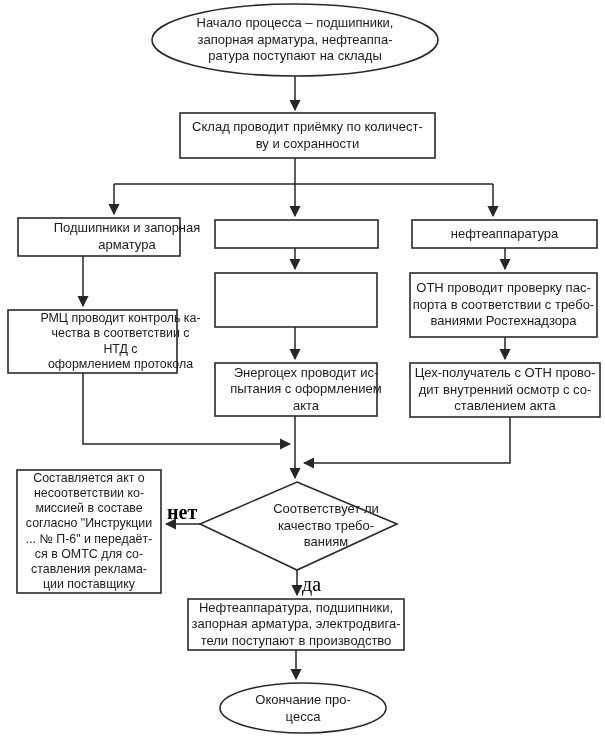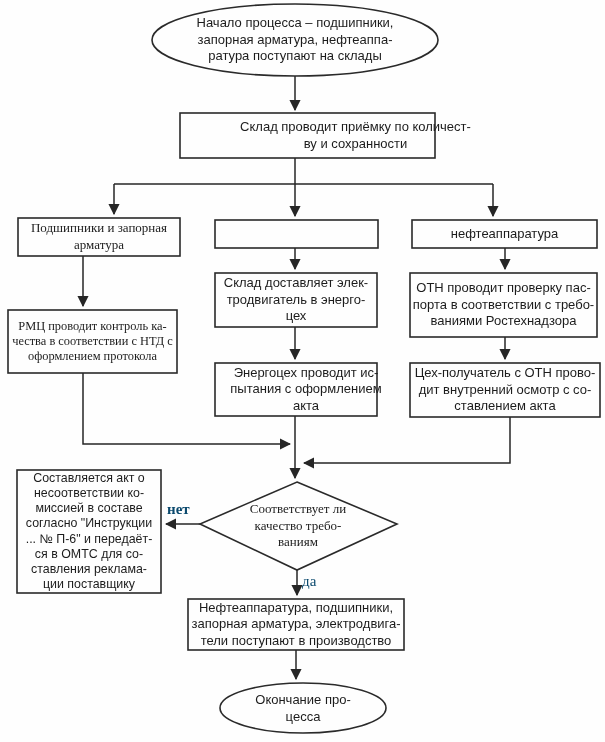--- a/index.html
+++ b/index.html
@@ -7,25 +7,25 @@
     position:relative;width:605px;height:742px;margin:0 auto;
     background:#fefefe;overflow:hidden;
     font-family:"Liberation Sans",sans-serif;color:#1c1c1c;
   }
   .page svg{position:absolute;left:0;top:0;}
   .node-label{
     position:absolute;display:flex;align-items:center;justify-content:center;
     text-align:center;white-space:pre-line;line-height:1.28;
     font-size:13px;color:#1c1c1c;
   }
-  .serif{font-family:Liberation Serif, serif;}
+  .serif{font-family:Liberation Sans, sans-serif;padding-left:28px;}
   .sz12{font-size:12.4px;line-height:1.22;}
   .edge-label{
     position:absolute;font-family:"Liberation Serif",serif;
-    font-size:15px;color:#0c4a6e;white-space:nowrap;
+    font-size:20px;color:#000000;white-space:nowrap;
   }
   .bold{font-weight:bold;}
 </style>
 </head>
 <body>
 
 <div class="page">
 
   <svg width="605" height="742" viewBox="0 0 605 742">
     <defs>
@@ -69,36 +69,33 @@
       <rect x="17" y="470" width="144" height="123"></rect>
       <rect x="188" y="599" width="216" height="51"></rect>
       <ellipse cx="303" cy="708" rx="83" ry="25"></ellipse>
     </g>
   </svg>
 
   <div class="node-label" style="left:152px;top:8px;width:286px;height:64px;">Начало процесса – подшипники,
 запорная арматура, нефтеаппа-
 ратура поступают на склады</div>
 
-  <div class="node-label" style="left:182px;top:113px;width:251px;height:45px;margin-left:48px;">Склад проводит приёмку по количест-
+  <div class="node-label" style="left:182px;top:113px;width:251px;height:45px;">Склад проводит приёмку по количест-
 ву и сохранности</div>
 
   <div class="node-label serif" style="left:20px;top:218px;width:158px;height:38px;">Подшипники и запорная
 арматура</div>
 
 
   <div class="node-label" style="left:414px;top:220px;width:181px;height:28px;">нефтеаппаратура</div>
 
   <div class="node-label serif sz12" style="left:10px;top:310px;width:165px;height:63px;">РМЦ проводит контроль ка-
 чества в соответствии с НТД с
 оформлением протокола</div>
 
-  <div class="node-label" style="left:217px;top:273px;width:158px;height:54px;">Склад доставляет элек-
-тродвигатель в энерго-
-цех</div>
 
   <div class="node-label" style="left:217px;top:363px;width:178px;height:53px;">Энергоцех проводит ис-
 пытания с оформлением
 акта</div>
 
   <div class="node-label" style="left:412px;top:273px;width:183px;height:64px;">ОТН проводит проверку пас-
 порта в соответствии с требо-
 ваниями Ростехнадзора</div>
 
   <div class="node-label" style="left:412px;top:363px;width:186px;height:54px;">Цех-получатель с ОТН прово-

